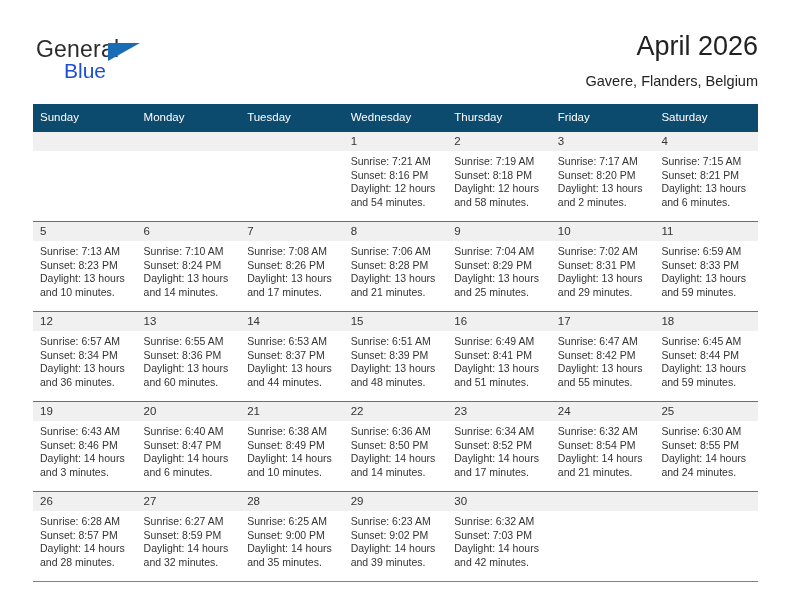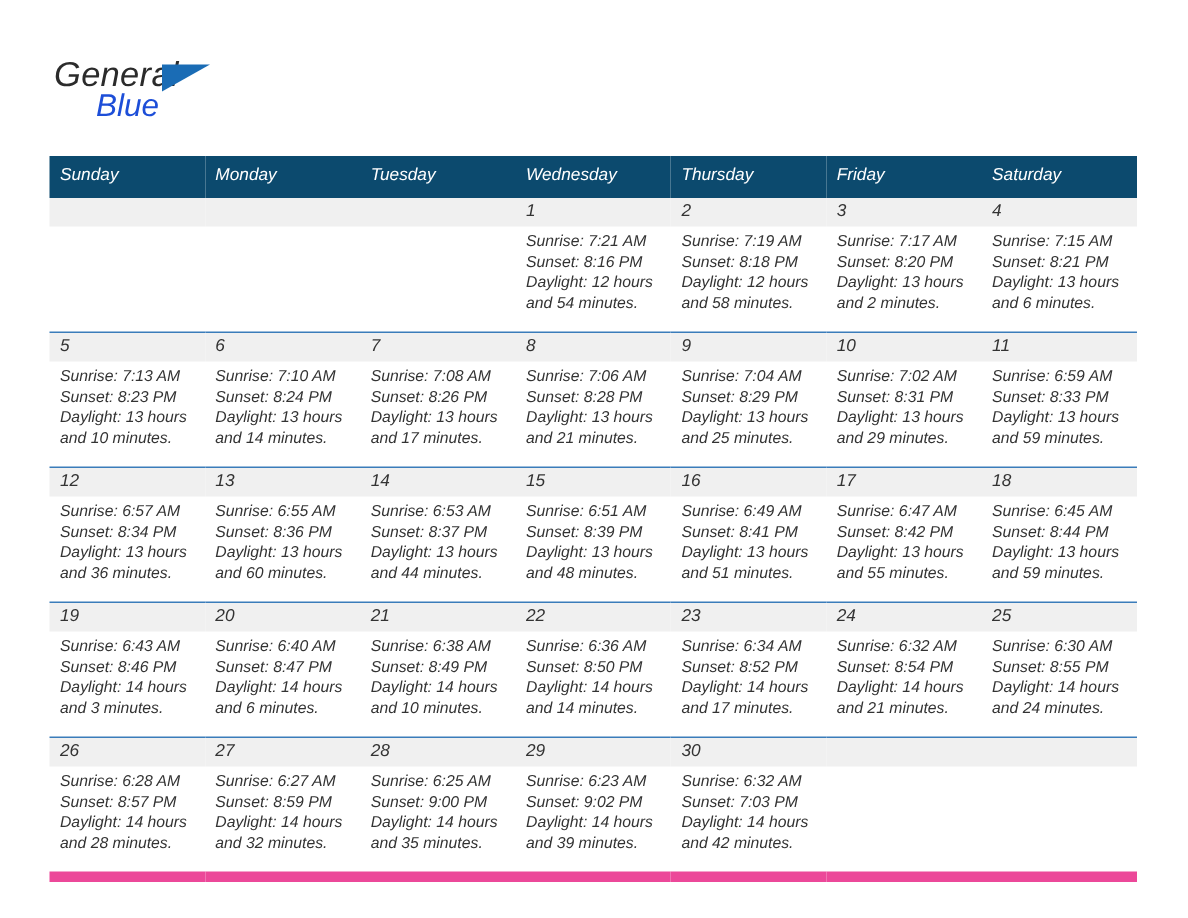--- a/index.html
+++ b/index.html
@@ -12,21 +12,20 @@
     background: #ffffff;
     font-family: "Liberation Sans", sans-serif;
     color: #000000;
     overflow: hidden;
   }
   .page {
     position: relative;
     width: 792px;
     height: 612px;
     box-sizing: border-box;
-    font-style: italic;
   }
 
   
   .top {
     position: absolute;
     left: 0;
     top: 0;
     width: 792px;
     height: 98px;
   }
@@ -109,21 +108,21 @@
 
   .calendar tbody td {
     vertical-align: top;
     padding: 0;
     border: none;
     border-bottom: 1px solid #3a7cba;
     background: #ffffff;
     height: 89px;
   }
   .calendar tbody tr:last-child td {
-    border-bottom: 7px solid #ec4899;
+    border-bottom: 1px solid #ec4899;
   }
 
   .cell {
     position: relative;
     height: 89px;
     box-sizing: border-box;
   }
   .daynum-band {
     background: #f0f0f0;
     height: 19px;
@@ -148,20 +147,24 @@
 <div class="page">
 
   <div class="top">
 
     <div class="logo">
       <span class="logo-general">General</span>
       <span class="logo-tri"></span>
       <span class="logo-blue">Blue</span>
     </div>
 
+    <div class="title-block">
+      <div class="cal-title">April 2026</div>
+      <div class="cal-subtitle">Gavere, Flanders, Belgium</div>
+    </div>
 
   </div>
 
   <table class="calendar">
     <colgroup>
       <col>
         <col>
         <col>
         <col>
         <col>

